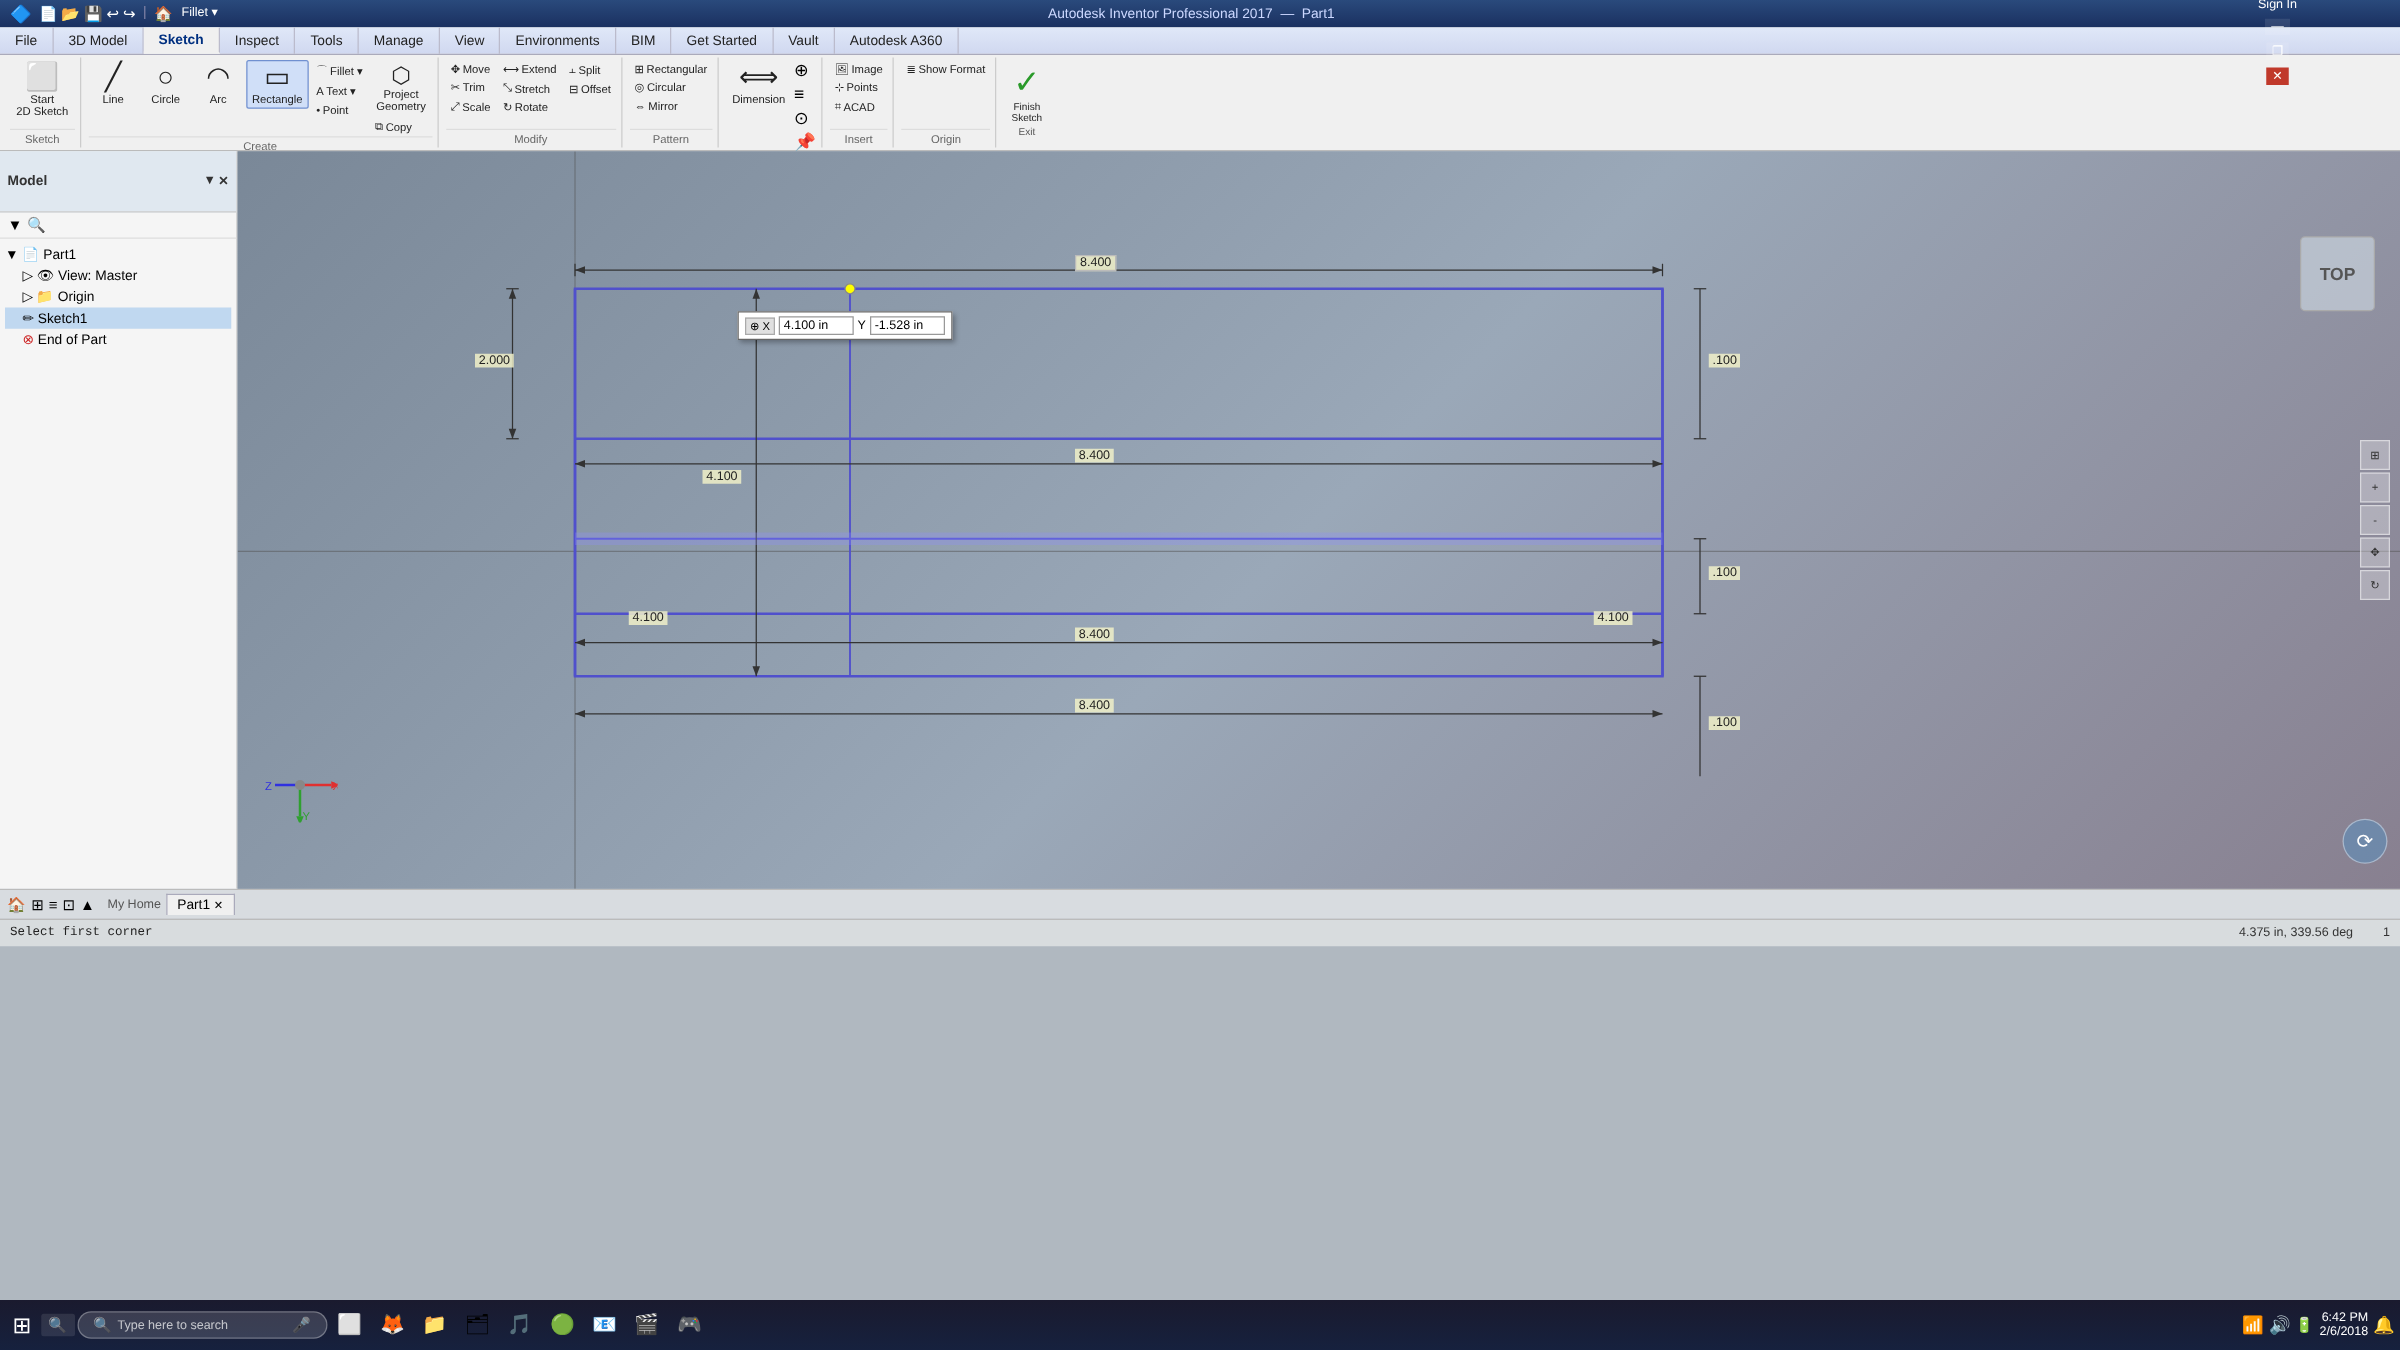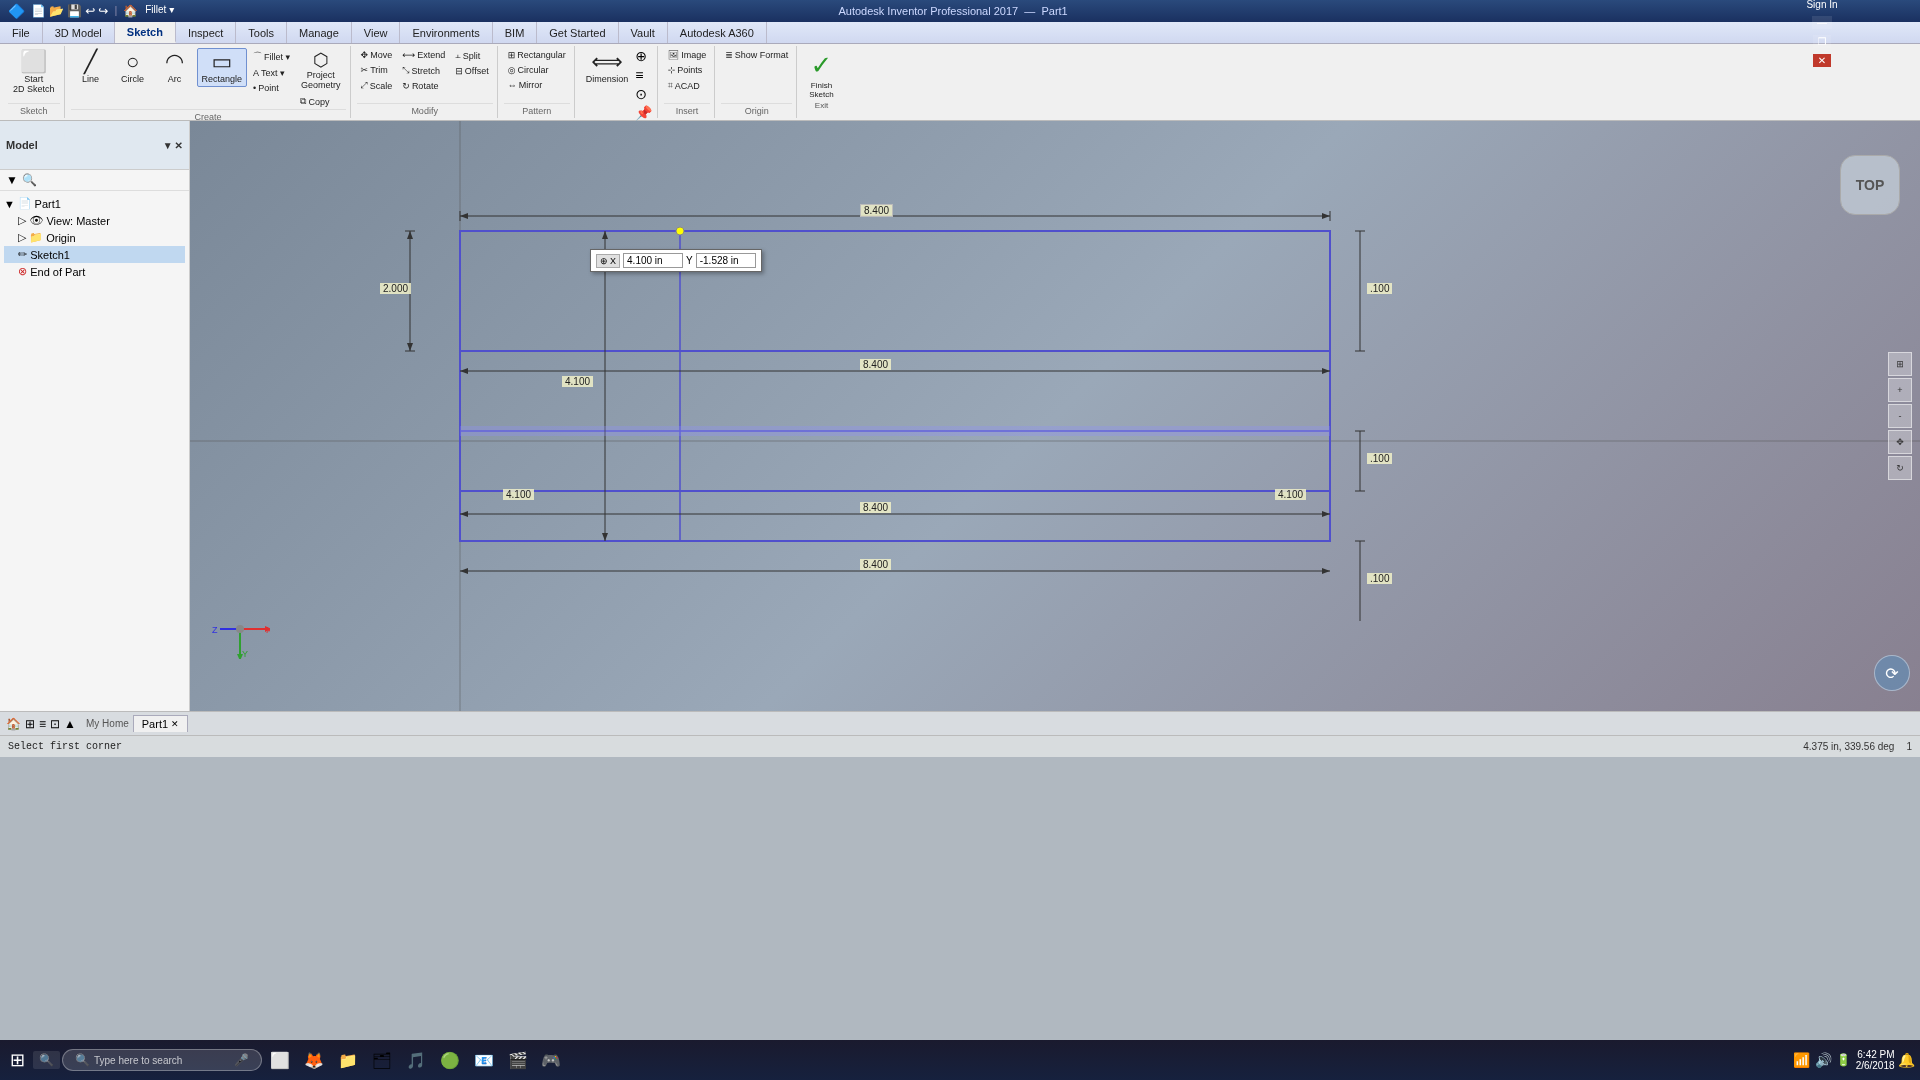--- a/index.html
+++ b/index.html
@@ -83,24 +83,24 @@
 
     
     #right-toolbar {
       position: absolute; right: 10px; top: 50%; transform: translateY(-50%);
       display: flex; flex-direction: column; gap: 2px;
     }
     .rt-btn { background: rgba(255,255,255,0.3); border: 1px solid rgba(255,255,255,0.5); padding: 4px; cursor: pointer; font-size: 9px; color: #333; width: 24px; height: 24px; display: flex; align-items: center; justify-content: center; }
 
     
     #viewcube {
-      position: absolute; top: 34px; right: 20px;
+      position: absolute; top: 68px; right: 20px;
       width: 60px; height: 60px; background: rgba(200,210,220,0.7);
       border: 1px solid #aaa; display: flex; align-items: center; justify-content: center;
-      font-size: 14px; font-weight: bold; color: #555; border-radius: 15px;
+      font-size: 14px; font-weight: bold; color: #555; border-radius: 4px;
     }
 
     
     #axis-indicator { position: absolute; bottom: 60px; left: 30px; }
 
     
     #bottombar {
       width: 100%; height: 22px; background: #e0e4e8; border-top: 1px solid #bbb;
       display: flex; align-items: center; gap: 4px; padding: 0 6px; font-size: 10px;
     }
@@ -514,21 +514,21 @@
   <span style="cursor:pointer;font-size:12px;">▲</span>
   <span style="margin-left:6px;font-size:10px;color:#555;">My Home</span>
   <div style="display:flex;align-items:center;gap:3px;background:#f0f0f0;border:1px solid #aab;border-bottom:none;padding:2px 8px;cursor:pointer;font-size:11px;">
     <span>Part1</span>
     <span style="cursor:pointer;font-size:9px;">✕</span>
   </div>
 </div>
 
 <div id="statusbar">
   <span style="color:#222;font-size:10px;font-family:Liberation Mono, monospace;">Select first corner</span>
-  <div style="display:flex;align-items:center;gap:12px;">
+  <div style="display:flex;align-items:center;gap:24px;">
     <span style="font-size:10px;">4.375 in, 339.56 deg</span>
     <span style="font-size:10px;">1</span>
   </div>
 </div>
 
 <div id="taskbar">
   <div style="color:white;font-size:18px;cursor:pointer;padding:0 6px;">⊞</div>
   <div style="background:rgba(255,255,255,0.1);border-radius:2px;padding:2px 6px;cursor:pointer;">
     <span style="color:rgba(255,255,255,0.7);font-size:12px;">🔍</span>
   </div>

